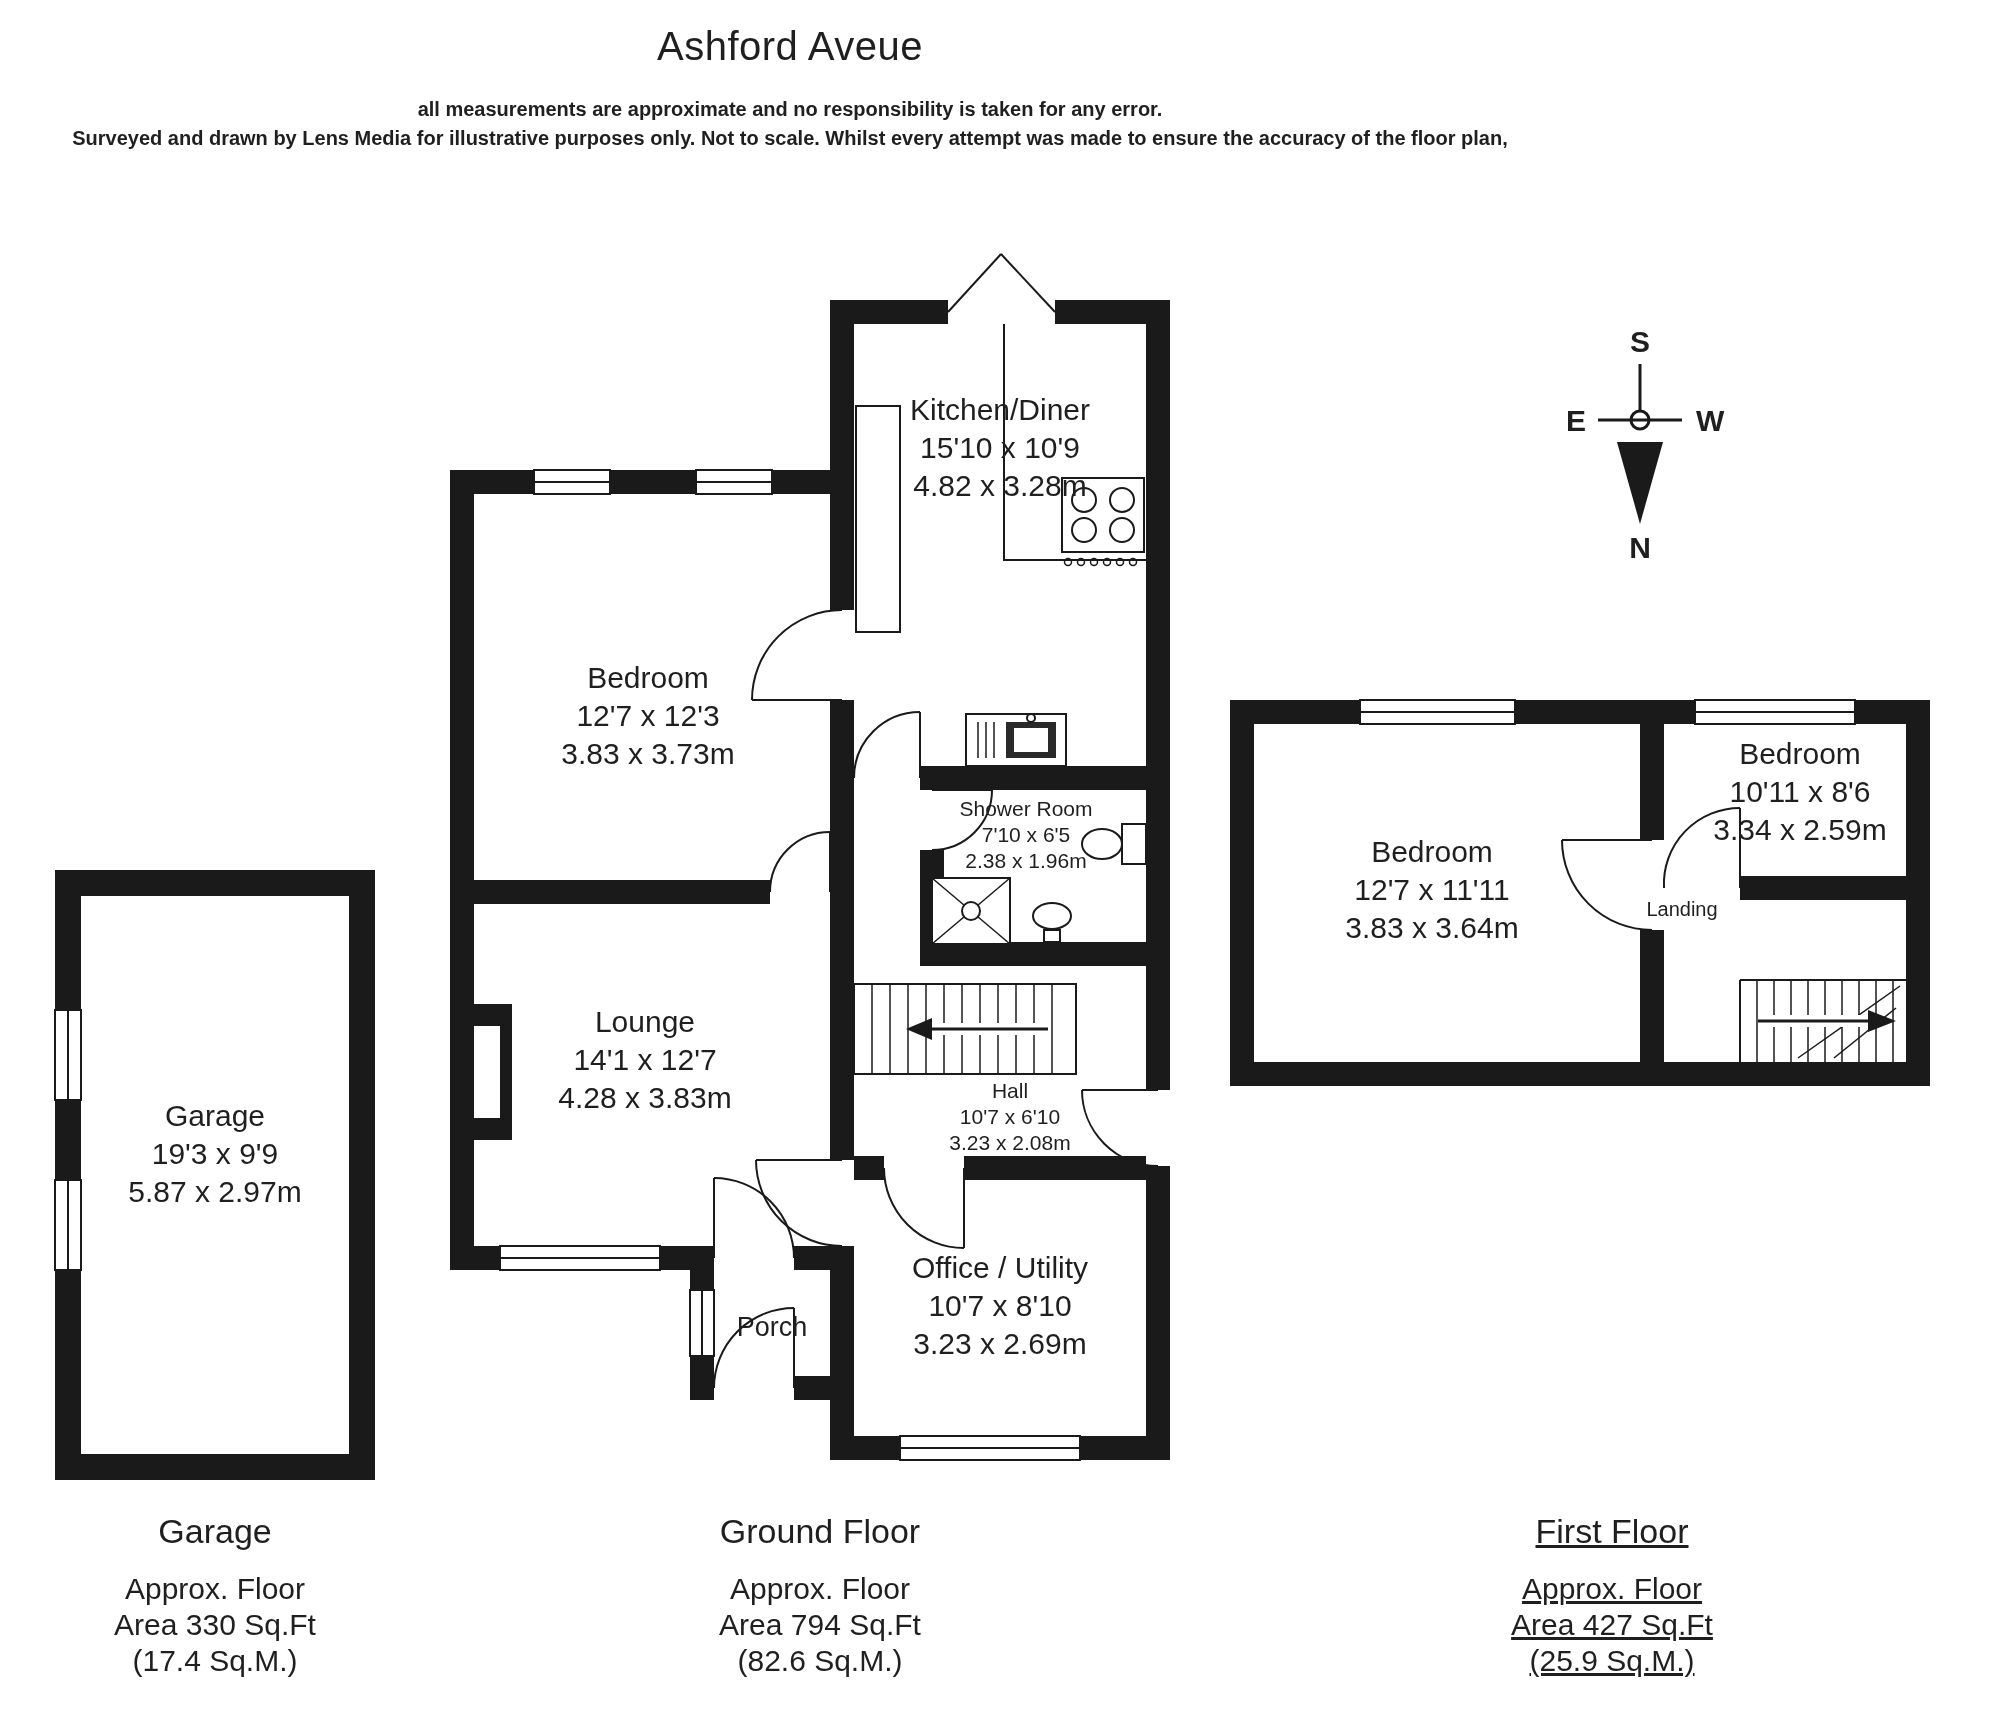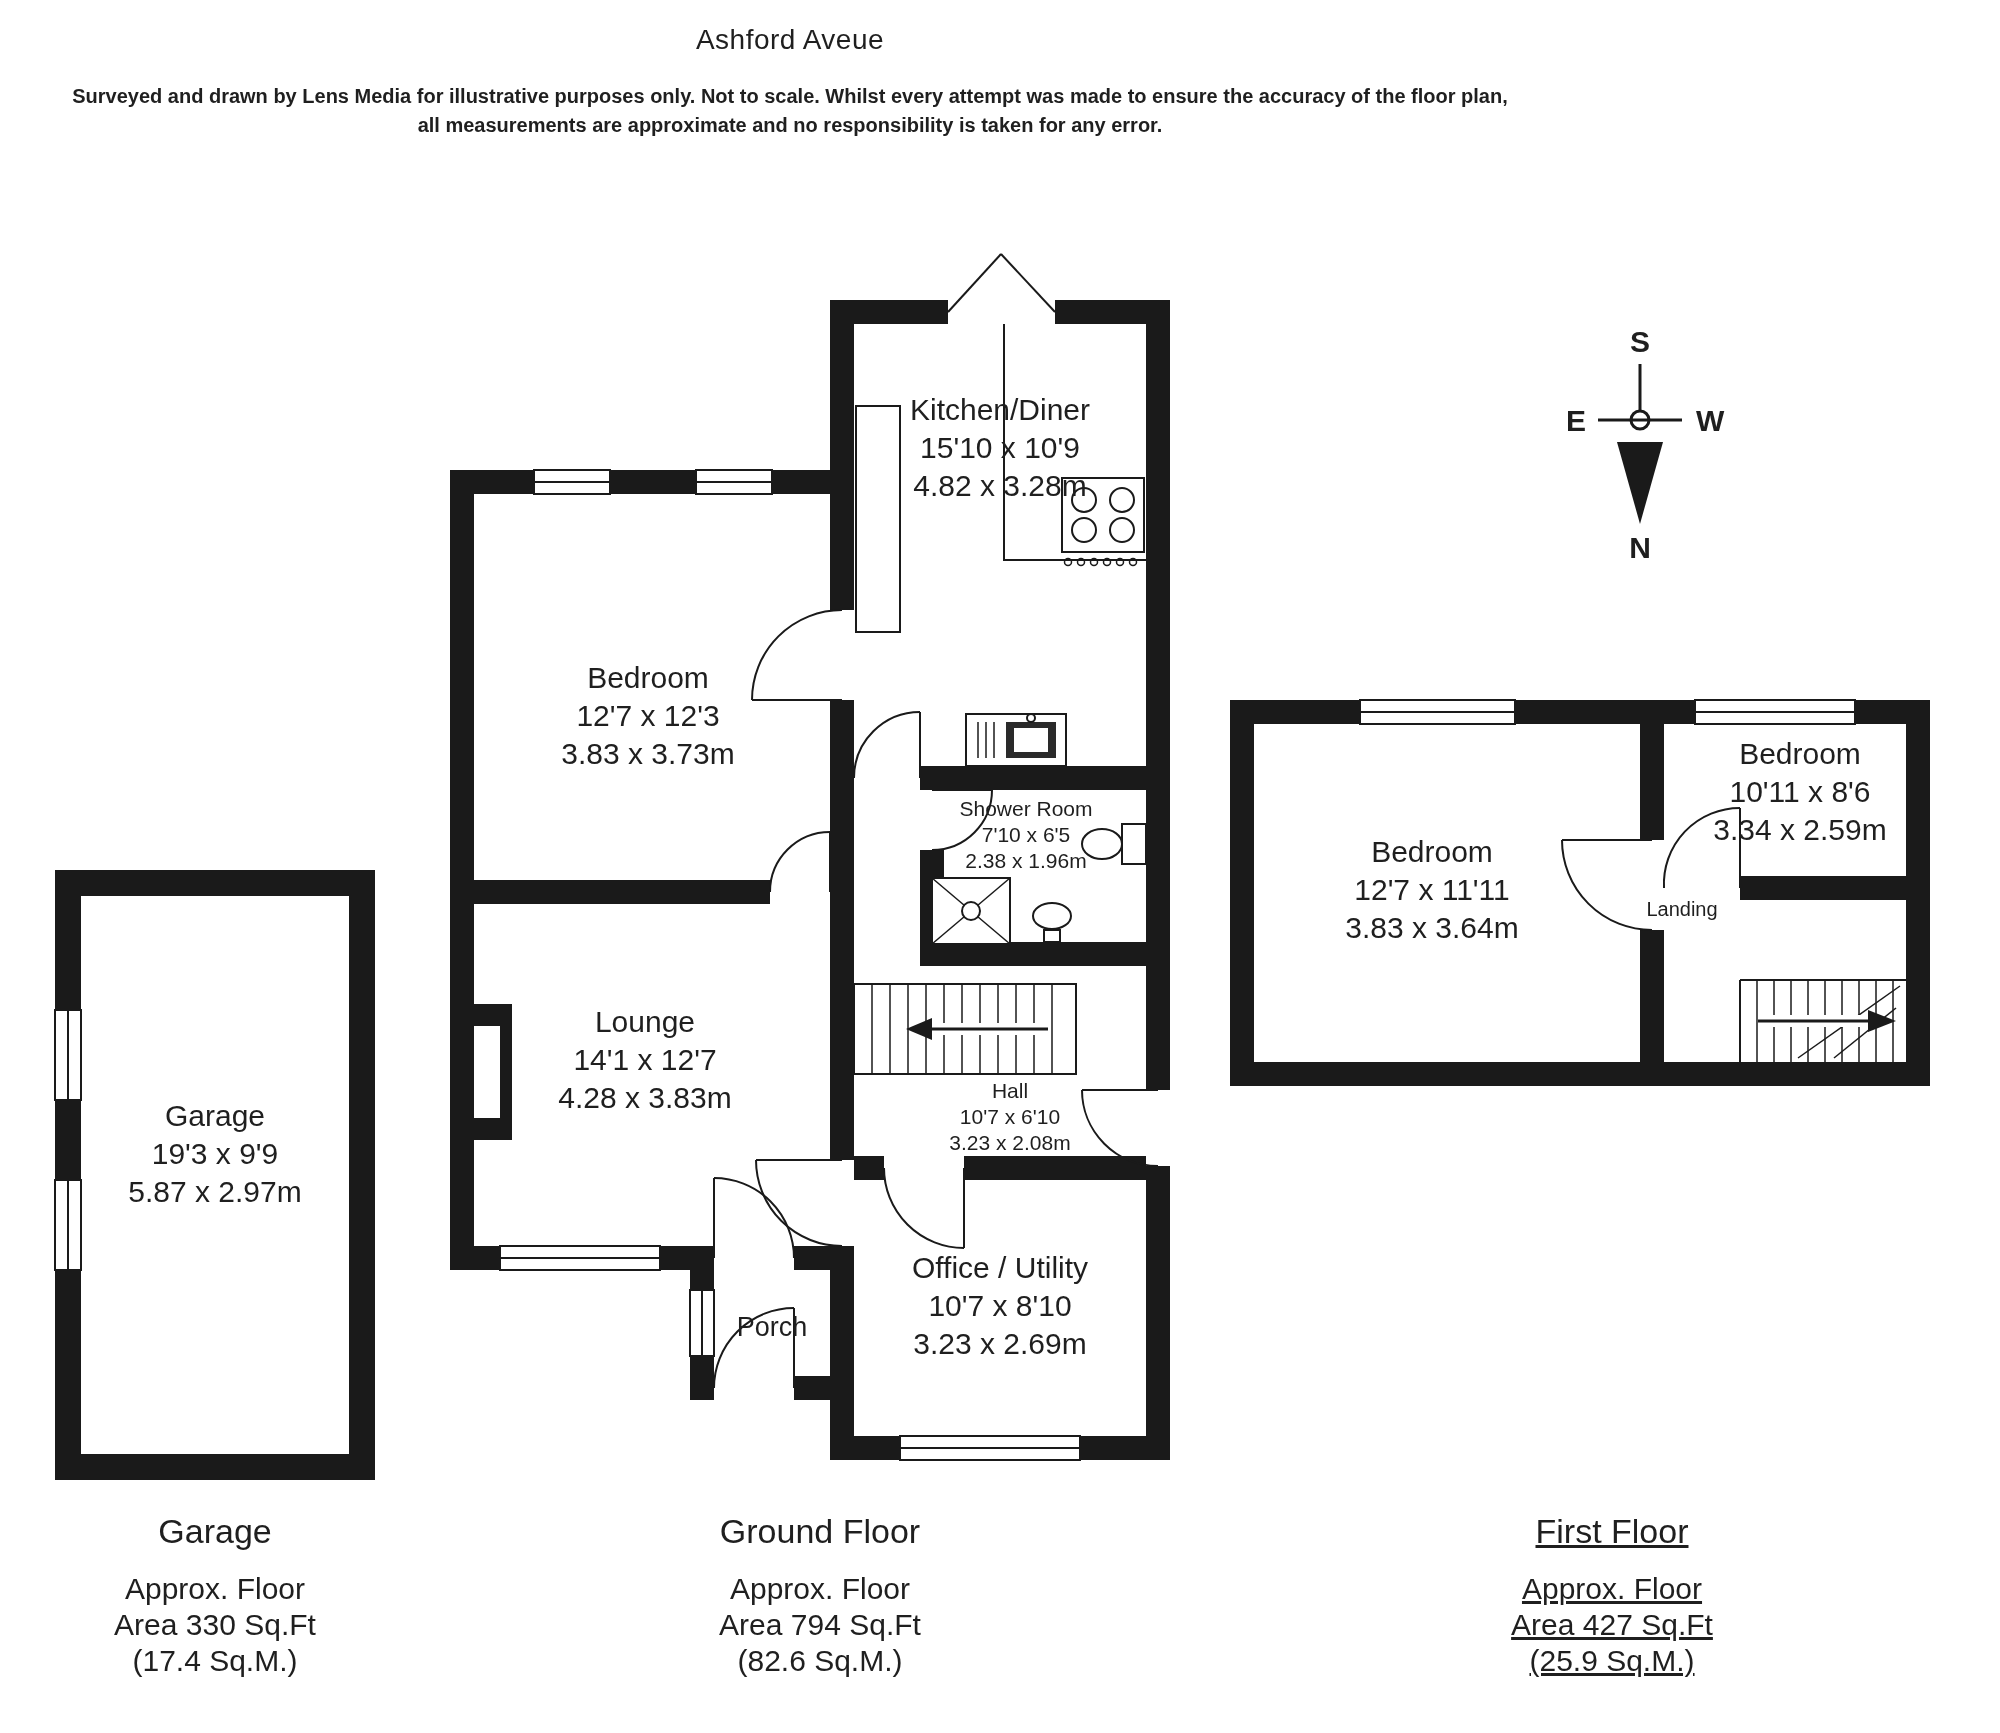--- a/index.html
+++ b/index.html
@@ -5,21 +5,21 @@
   * { margin:0; padding:0; box-sizing:border-box; }
   html, body { width:2000px; height:1733px; }
   body {
     background: var(--bg-color, #ffffff);
     font-family: "Liberation Sans", sans-serif;
     color: var(--text-color, #1f1f1f);
     position: relative;
     overflow: hidden;
   }
   .header { position:absolute; top:24px; left:0; width:1580px; text-align:center; }
-  .title { font-size:28px; font-weight:500; letter-spacing:0.5px; }
+  .title { font-size:40px; font-weight:500; letter-spacing:0.5px; }
   .subtitle { font-size:40px; font-weight:500; margin-top:18px; }
   .disclaimer { margin-top:26px; font-size:20px; font-weight:700; line-height:29px; }
   svg.plan { position:absolute; left:0; top:0; }
   svg text { font-family:"Liberation Sans", sans-serif; }
   .wall { fill: var(--wall-color, #1a1a1a); }
   .ln { stroke: var(--wall-color, #1a1a1a); fill:none; }
   .thin { stroke-width:2; }
   .win { fill:#ffffff; stroke: var(--wall-color, #1a1a1a); stroke-width:2; }
   .fixture { fill:#ffffff; stroke: var(--wall-color, #1a1a1a); stroke-width:2; }
   .txt { fill: var(--text-color, #1f1f1f); }
@@ -27,22 +27,22 @@
   .footer-col { position:absolute; text-align:center; transform:translateX(-50%); }
   .footer-title { font-size:34px; }
   .footer-lines { margin-top:20px; font-size:30px; line-height:36px; }
 </style>
 </head>
 <body>
 
 <div class="header">
   <div class="title">Ashford Aveue</div>
   <div class="disclaimer">
+    <div>all measurements are approximate and no responsibility is taken for any error.</div>
     <div>Surveyed and drawn by Lens Media for illustrative purposes only. Not to scale. Whilst every attempt was made to ensure the accuracy of the floor plan,</div>
-    <div>all measurements are approximate and no responsibility is taken for any error.</div>
   </div>
 </div>
 
 <svg class="plan" width="2000" height="1733" viewBox="0 0 2000 1733">
 
   <g>
     <text x="1640" y="352" text-anchor="middle" class="txt compass-letter">S</text>
     <line x1="1640" y1="364" x2="1640" y2="410" class="ln" stroke-width="3"></line>
     <line x1="1598" y1="420" x2="1682" y2="420" class="ln" stroke-width="3"></line>
     <circle cx="1640" cy="420" r="9" fill="#ffffff" class="ln" stroke-width="3"></circle>

